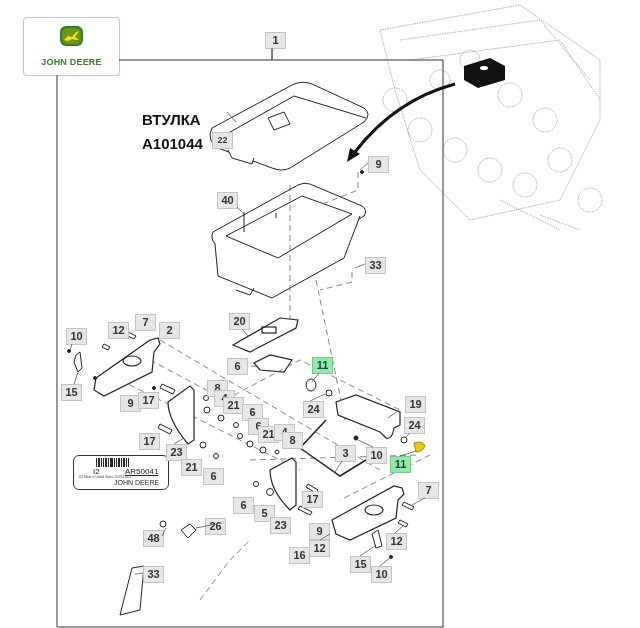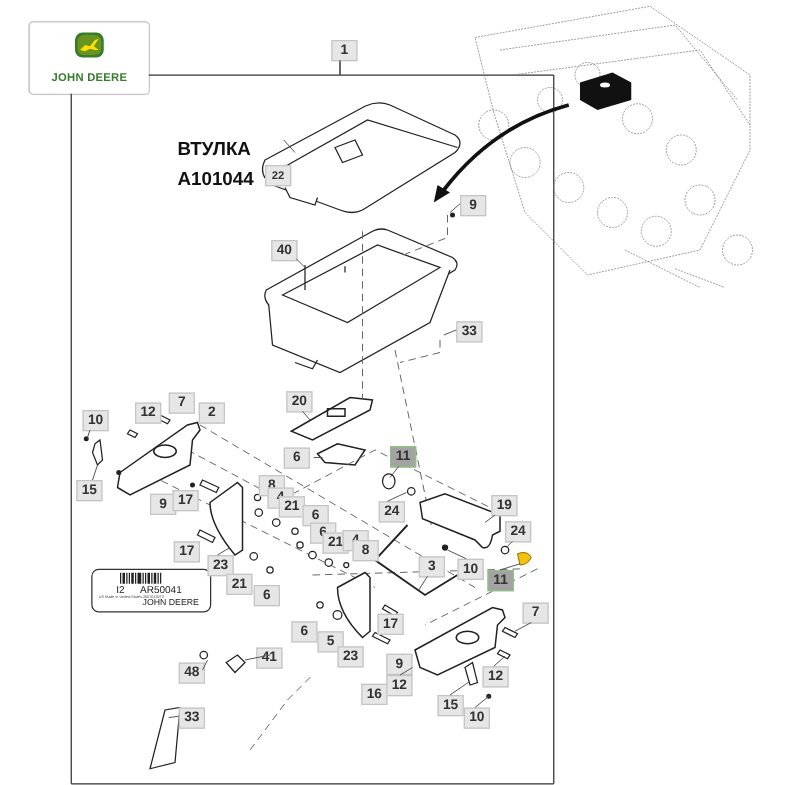--- a/index.html
+++ b/index.html
@@ -2,25 +2,25 @@
 <html><head>
 <meta charset="utf-8">
 <style>
   html, body { margin: 0; padding: 0; background: #ffffff; }
   body { width: 640px; height: 628px; position: relative; overflow: hidden; font-family: "Liberation Sans", sans-serif; }
   #stage { position: absolute; left: 0; top: 0; width: 640px; height: 628px; }
   .logo-box { position: absolute; left: 23px; top: 17px; width: 95px; height: 57px; border: 1px solid #c8c8c8; border-radius: 4px; background: #fff; box-shadow: 0 0 1px #ddd; }
   .logo-text { position: absolute; left: 0; right: 0; top: 39px; text-align: center; font-family: "Liberation Sans", sans-serif; font-weight: bold; font-size: 9px; color: #367c2b; letter-spacing: 0.2px; }
   .title { position: absolute; left: 142px; font-family: "Liberation Sans", sans-serif; font-weight: bold; font-size: 15px; color: #111; margin-top: 38px; }
   .callout { position: absolute; background: #e6e6e6; border: 1px solid #c4c4c4; font-family: "Liberation Sans", sans-serif; font-weight: bold; font-size: 11px; color: #333; text-align: center; line-height: 15px; height: 15px; min-width: 15px; padding: 0 2px; box-sizing: content-box; cursor: pointer; }
-  .callout.green { background: #a3a3a3; border-color: #8fbf7e; }
+  .callout.green { background: #86efac; border-color: #8fbf7e; }
   .callout.small { font-size: 9px; margin-top: 36px; }
   .label-plate { position: absolute; left: 73px; top: 455px; width: 94px; height: 33px; border: 1.5px solid #333; border-radius: 6px; background: #fff; }
   .plate-code-left { position: absolute; left: 19px; top: 11px; font-size: 8px; color: #222; }
-  .plate-code { position: absolute; left: 38px; top: 11px; font-size: 8px; color: #222; }
+  .plate-code { position: absolute; left: 51px; top: 11px; font-size: 8px; color: #222; text-decoration: underline; }
   .plate-small { position: absolute; left: 5px; top: 19px; font-size: 3px; color: #444; white-space: nowrap; }
   .plate-brand { position: absolute; left: 40px; top: 23px; font-size: 7px; color: #222; }
 </style>
 </head>
 <body>
 
 <div id="stage">
 
   <div class="logo-box">
     <svg width="95" height="40" style="position:absolute;left:0;top:0">
@@ -217,21 +217,21 @@
   <div class="callout" style="left:227px;top:358px">6</div>
   <div class="callout green" style="left:312px;top:357px">11</div>
   <div class="callout" style="left:61px;top:384px">15</div>
   <div class="callout" style="left:120px;top:395px">9</div>
   <div class="callout" style="left:138px;top:392px">17</div>
   <div class="callout" style="left:207px;top:380px">8</div>
   <div class="callout" style="left:214px;top:390px">4</div>
   <div class="callout" style="left:223px;top:397px">21</div>
   <div class="callout" style="left:242px;top:404px">6</div>
   <div class="callout" style="left:303px;top:401px">24</div>
-  <div class="callout" style="left:393px;top:396px">19</div>
+  <div class="callout" style="left:405px;top:396px">19</div>
   <div class="callout" style="left:404px;top:417px">24</div>
   <div class="callout" style="left:139px;top:433px">17</div>
   <div class="callout" style="left:166px;top:444px">23</div>
   <div class="callout" style="left:248px;top:418px">6</div>
   <div class="callout" style="left:258px;top:426px">21</div>
   <div class="callout" style="left:274px;top:424px">4</div>
   <div class="callout" style="left:282px;top:432px">8</div>
   <div class="callout" style="left:335px;top:445px">3</div>
   <div class="callout" style="left:366px;top:447px">10</div>
   <div class="callout green" style="left:390px;top:456px">11</div>
@@ -241,21 +241,21 @@
   <div class="callout" style="left:233px;top:497px">6</div>
   <div class="callout" style="left:254px;top:505px">5</div>
   <div class="callout" style="left:270px;top:517px">23</div>
   <div class="callout" style="left:289px;top:547px">16</div>
   <div class="callout" style="left:309px;top:523px">9</div>
   <div class="callout" style="left:309px;top:540px">12</div>
   <div class="callout" style="left:418px;top:482px">7</div>
   <div class="callout" style="left:386px;top:533px">12</div>
   <div class="callout" style="left:350px;top:556px">15</div>
   <div class="callout" style="left:371px;top:566px">10</div>
-  <div class="callout" style="left:205px;top:518px">41</div>
+  <div class="callout" style="left:205px;top:518px">26</div>
   <div class="callout" style="left:143px;top:530px">48</div>
   <div class="callout" style="left:143px;top:566px">33</div>
 
   <svg width="640" height="628" style="position:absolute;left:0;top:0;pointer-events:none">
     <g stroke="#555" stroke-width="0.8" fill="none">
       <line x1="227" y1="112" x2="236" y2="122"></line>
       <line x1="368" y1="163" x2="360" y2="170"></line>
       <line x1="237" y1="207" x2="244" y2="214"></line>
       <line x1="365" y1="264" x2="355" y2="268"></line>
       <line x1="242" y1="329" x2="248" y2="336"></line>

